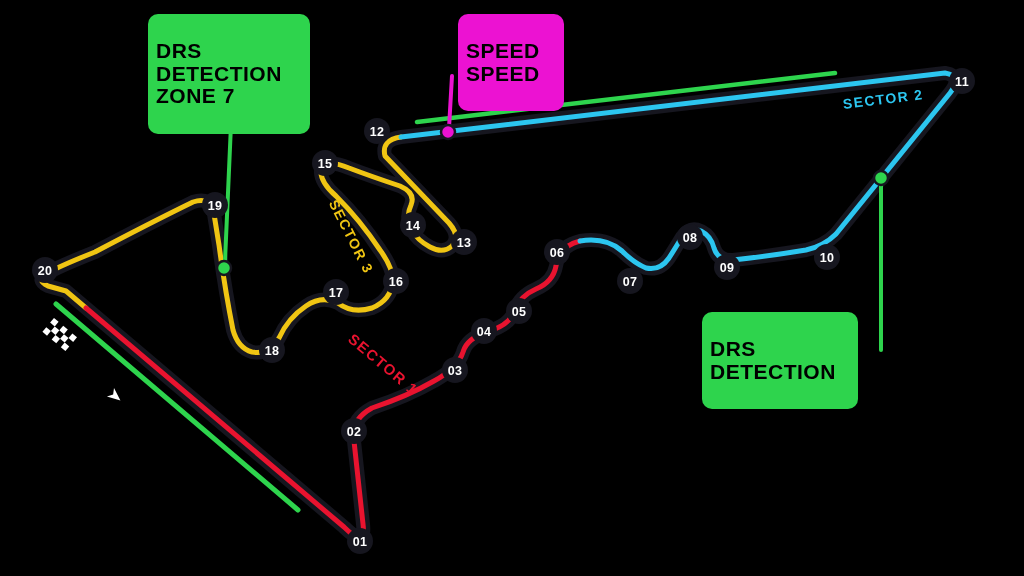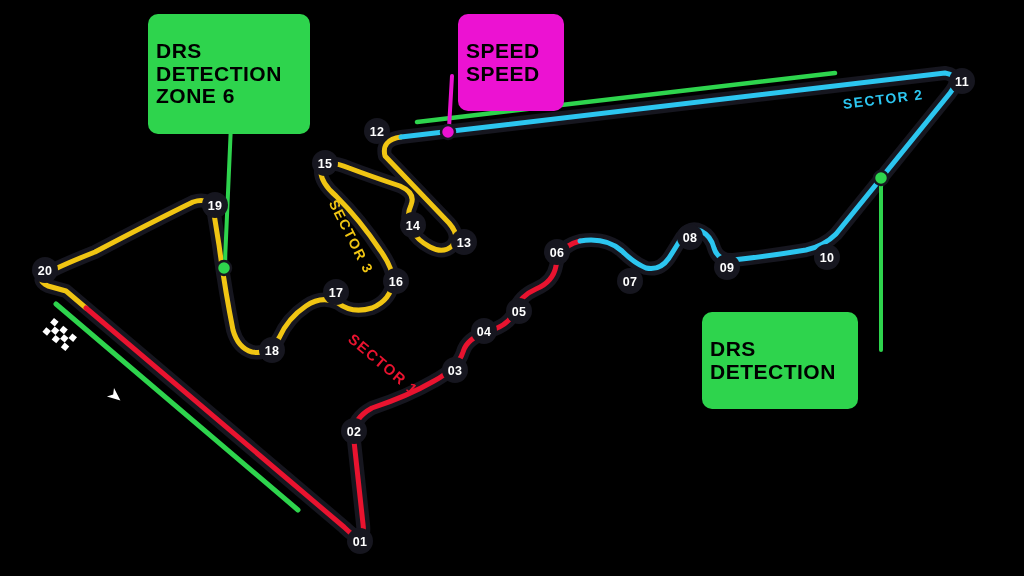--- a/index.html
+++ b/index.html
@@ -225,21 +225,21 @@
       </g>
   </svg>
 
   <div class="sector-label" style="left:356px;top:330px;color:var(--sector1);transform:rotate(40deg);font-size:15px">SECTOR 1</div>
   <div class="sector-label" style="left:842px;top:96px;color:var(--sector2);transform:rotate(-7deg)">SECTOR 2</div>
   <div class="sector-label" style="left:340px;top:197px;color:var(--sector3);transform:rotate(63deg)">SECTOR 3</div>
 
   <div class="callout green" style="left:148px;top:14px;width:146px">
     <div>DRS</div>
     <div>DETECTION</div>
-    <div>ZONE 6</div>
+    <div>ZONE 7</div>
   </div>
 
   <div class="callout magenta" style="left:458px;top:14px;width:90px">
     <div>SPEED</div>
     <div>SPEED</div>
   </div>
 
   <div class="callout green" style="left:702px;top:312px;width:140px">
     <div>DRS</div>
     <div>DETECTION</div>

